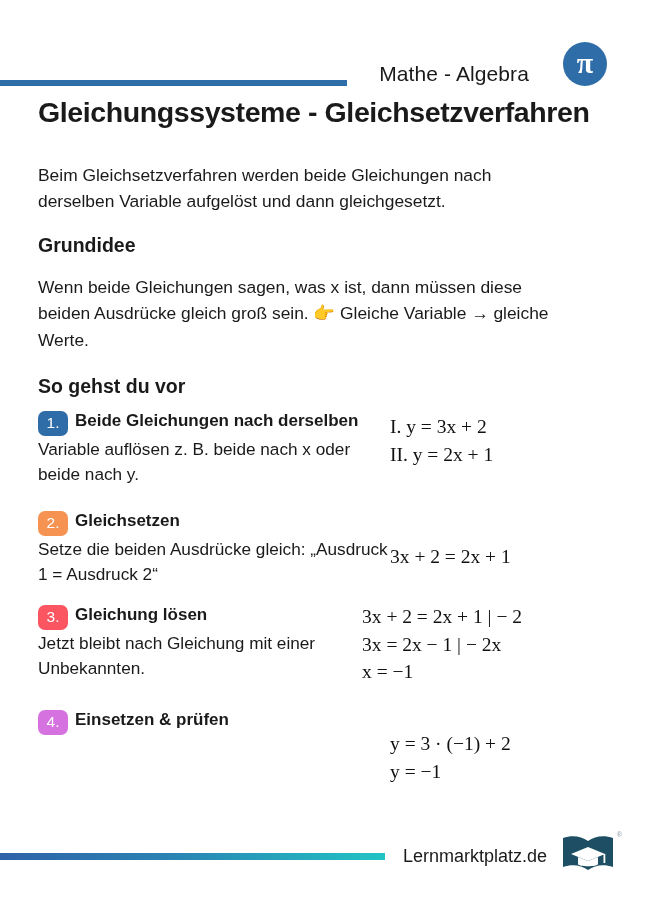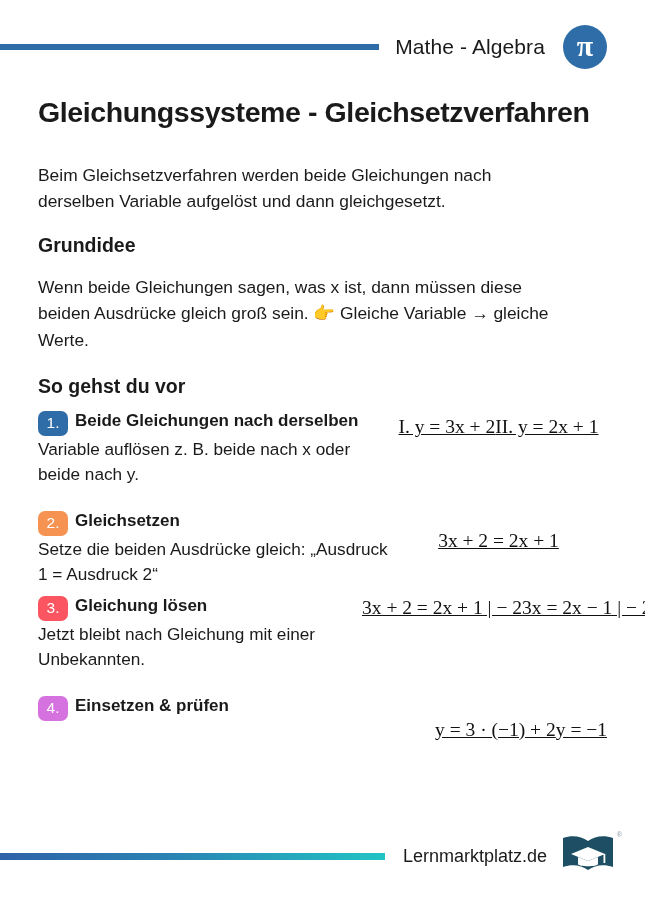--- a/index.html
+++ b/index.html
@@ -19,24 +19,24 @@
     height: 909px;
     padding: 0 38px;
     position: relative;
     display: flex;
     flex-direction: column;
   }
 
   
   .header {
     display: flex;
-    align-items: center;
+    align-items: flex-end;
     height: 78px;
     margin-top: 8px;
-    gap: 0;
+    gap: 16px;
   }
   .header-rule {
     flex: 1 1 auto;
     height: 6px;
     background: #2e6da8;
     margin-left: -38px;
     margin-right: 16px;
   }
   .header-label {
     font-size: 21px;
@@ -102,22 +102,22 @@
     min-height: 58px;
   }
   .step-left {
     width: 352px;
     flex: 0 0 352px;
   }
   .step-right {
     flex: 1 1 auto;
     padding-top: 4px;
     display: flex;
+    flex-direction: column;
     justify-content: center;
-    text-decoration: underline;
   }
 
   .step-title-line {
     display: block;
     font-size: 16.6px;
     line-height: 1.42;
   }
   .badge {
     display: inline-block;
     min-width: 30px;
@@ -214,21 +214,21 @@
       <div class="step-left">
         <span class="step-title-line"><span class="badge" style="background: rgb(46, 109, 168);">1.</span><span class="step-title">Beide Gleichungen nach derselben</span></span>
         <div class="step-body">Variable auflösen z. B. beide nach x oder beide nach y.</div>
       </div>
       <div class="step-right math">
         <span class="math-line">I.  y = 3x + 2</span>
         <span class="math-line">II. y = 2x + 1</span>
       </div>
     </div>
 
-    <div class="step" style="margin-bottom:7px;">
+    <div class="step" style="margin-bottom:16px;align-items:center;">
       <div class="step-left">
         <span class="step-title-line"><span class="badge" style="background: rgb(247, 147, 82);">2.</span><span class="step-title">Gleichsetzen</span></span>
         <div class="step-body"> Setze die beiden Ausdrücke gleich: „Ausdruck 1 = Ausdruck 2“</div>
       </div>
       <div class="step-right math" style="padding-top:18px;">
         <span class="math-line">3x + 2 = 2x + 1</span>
       </div>
     </div>
 
     <div class="step" style="margin-bottom:22px;">

